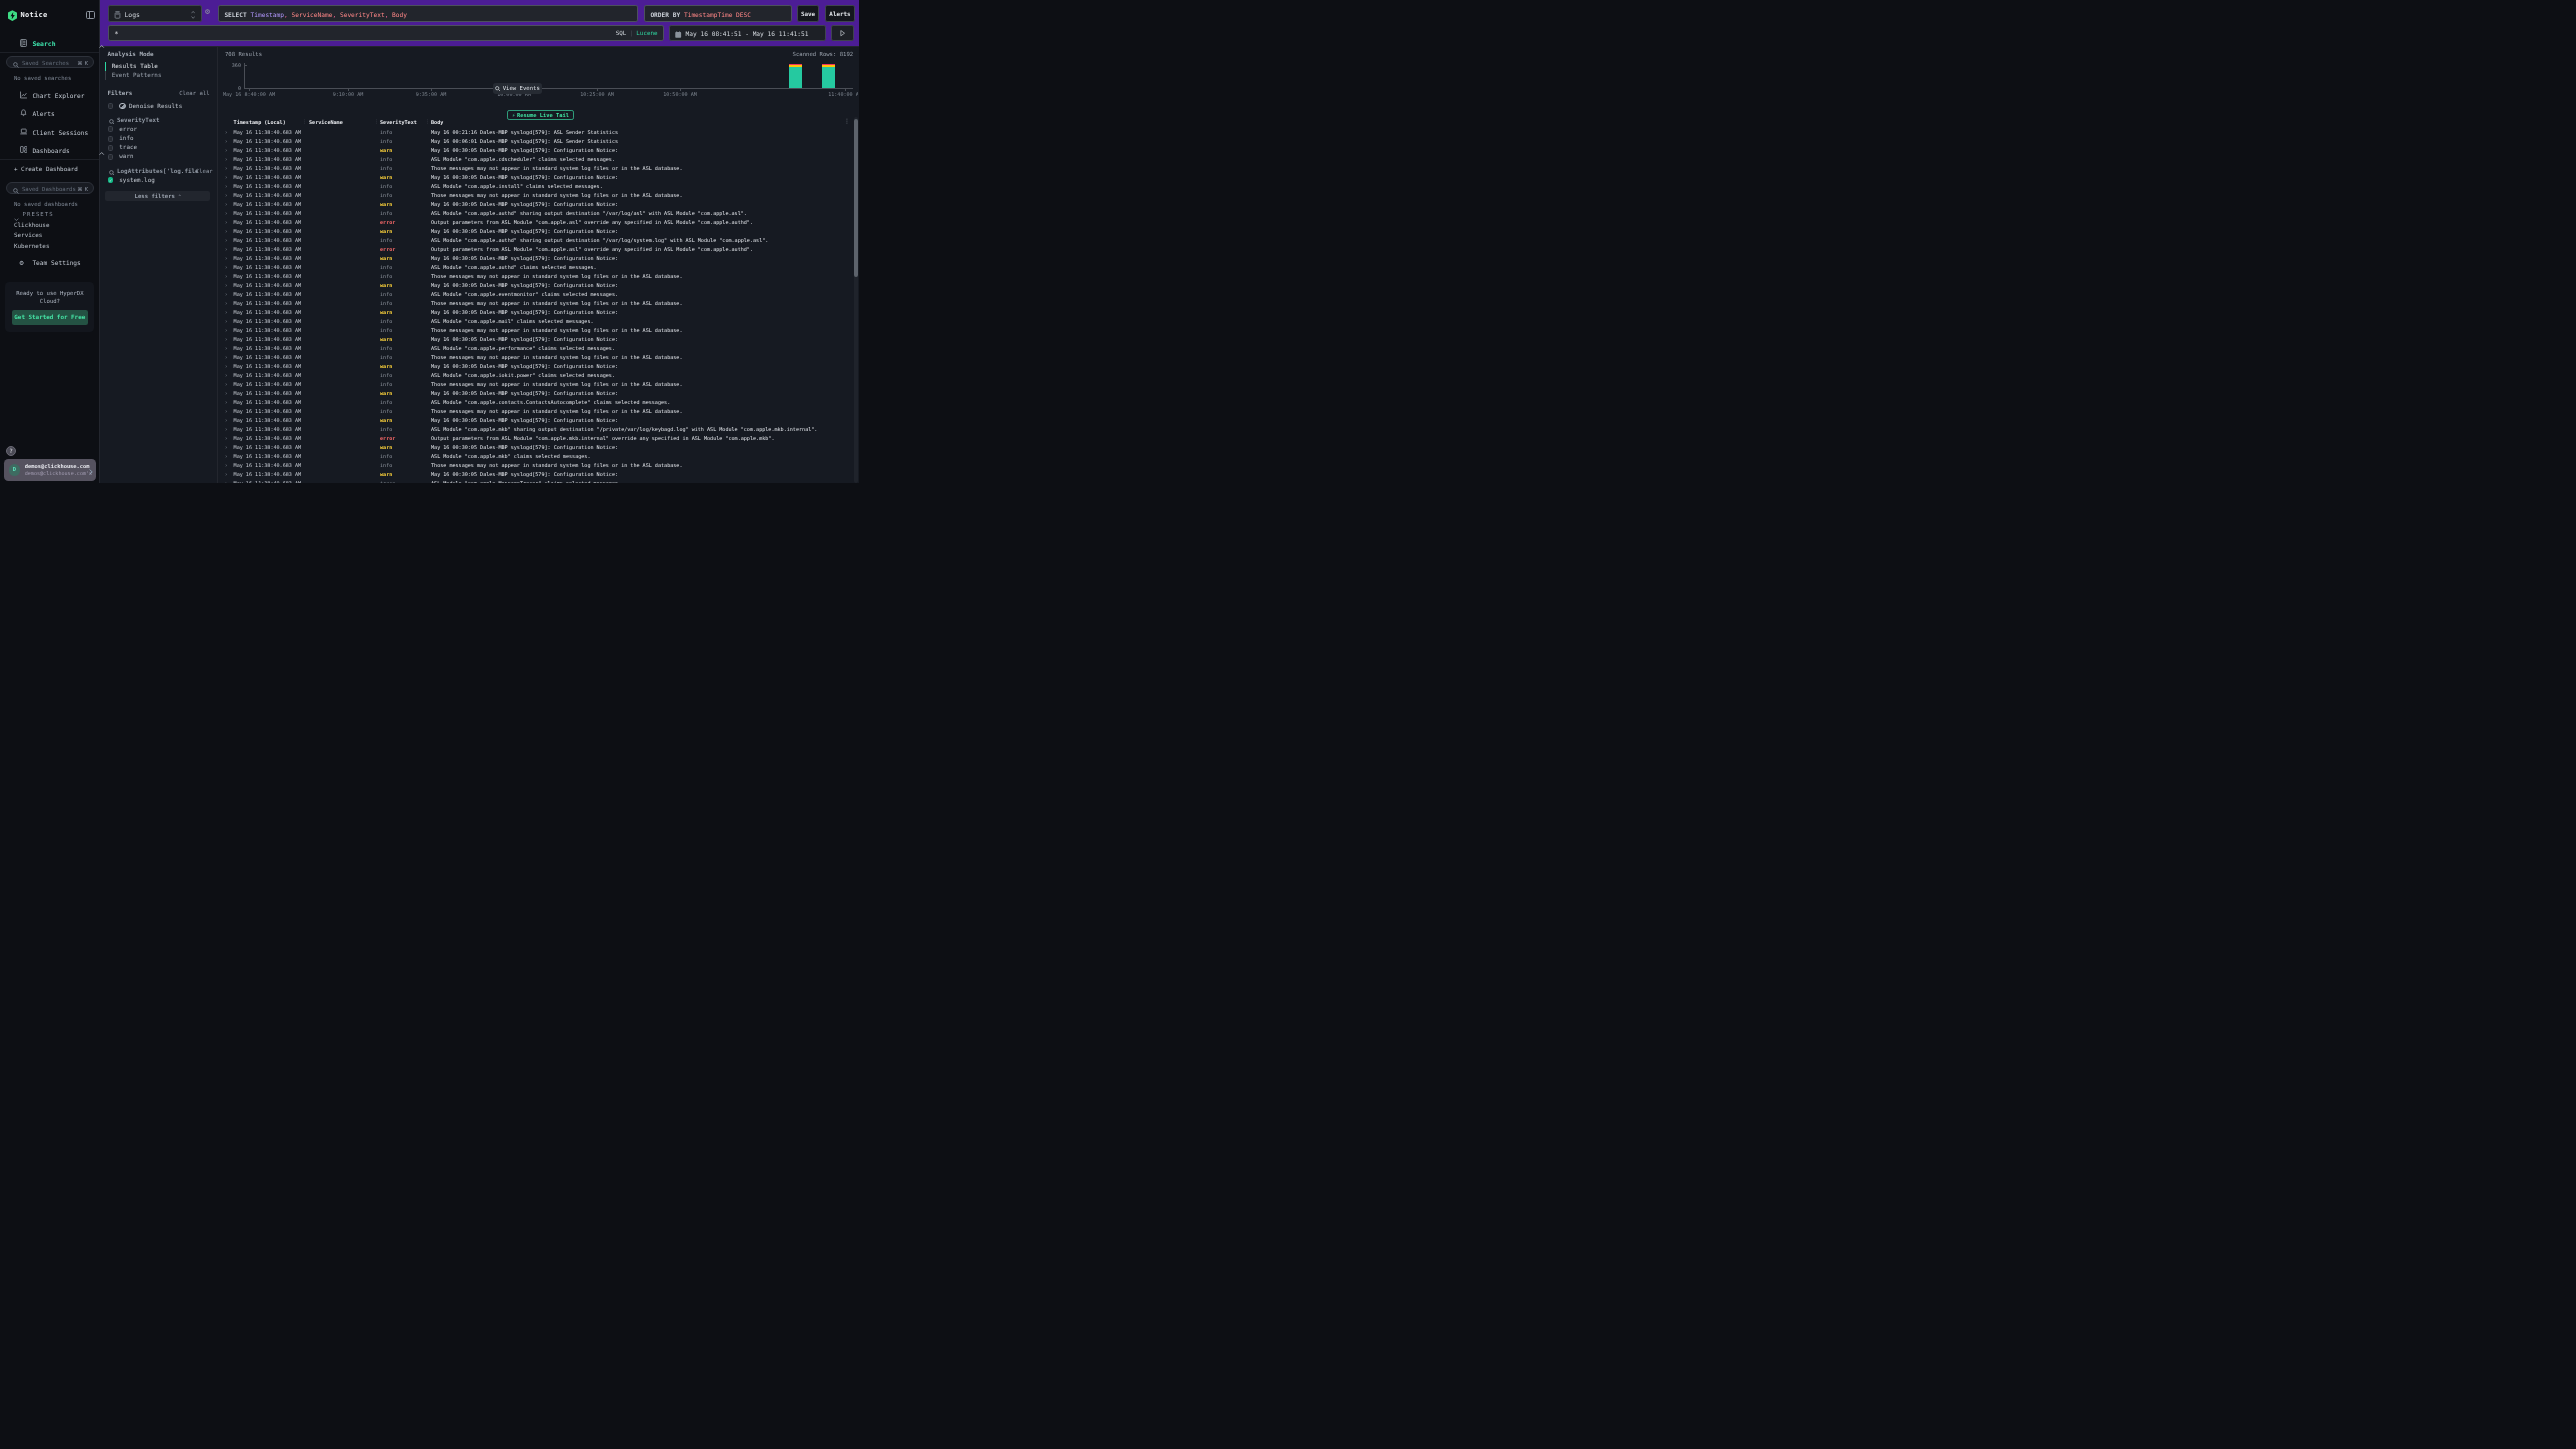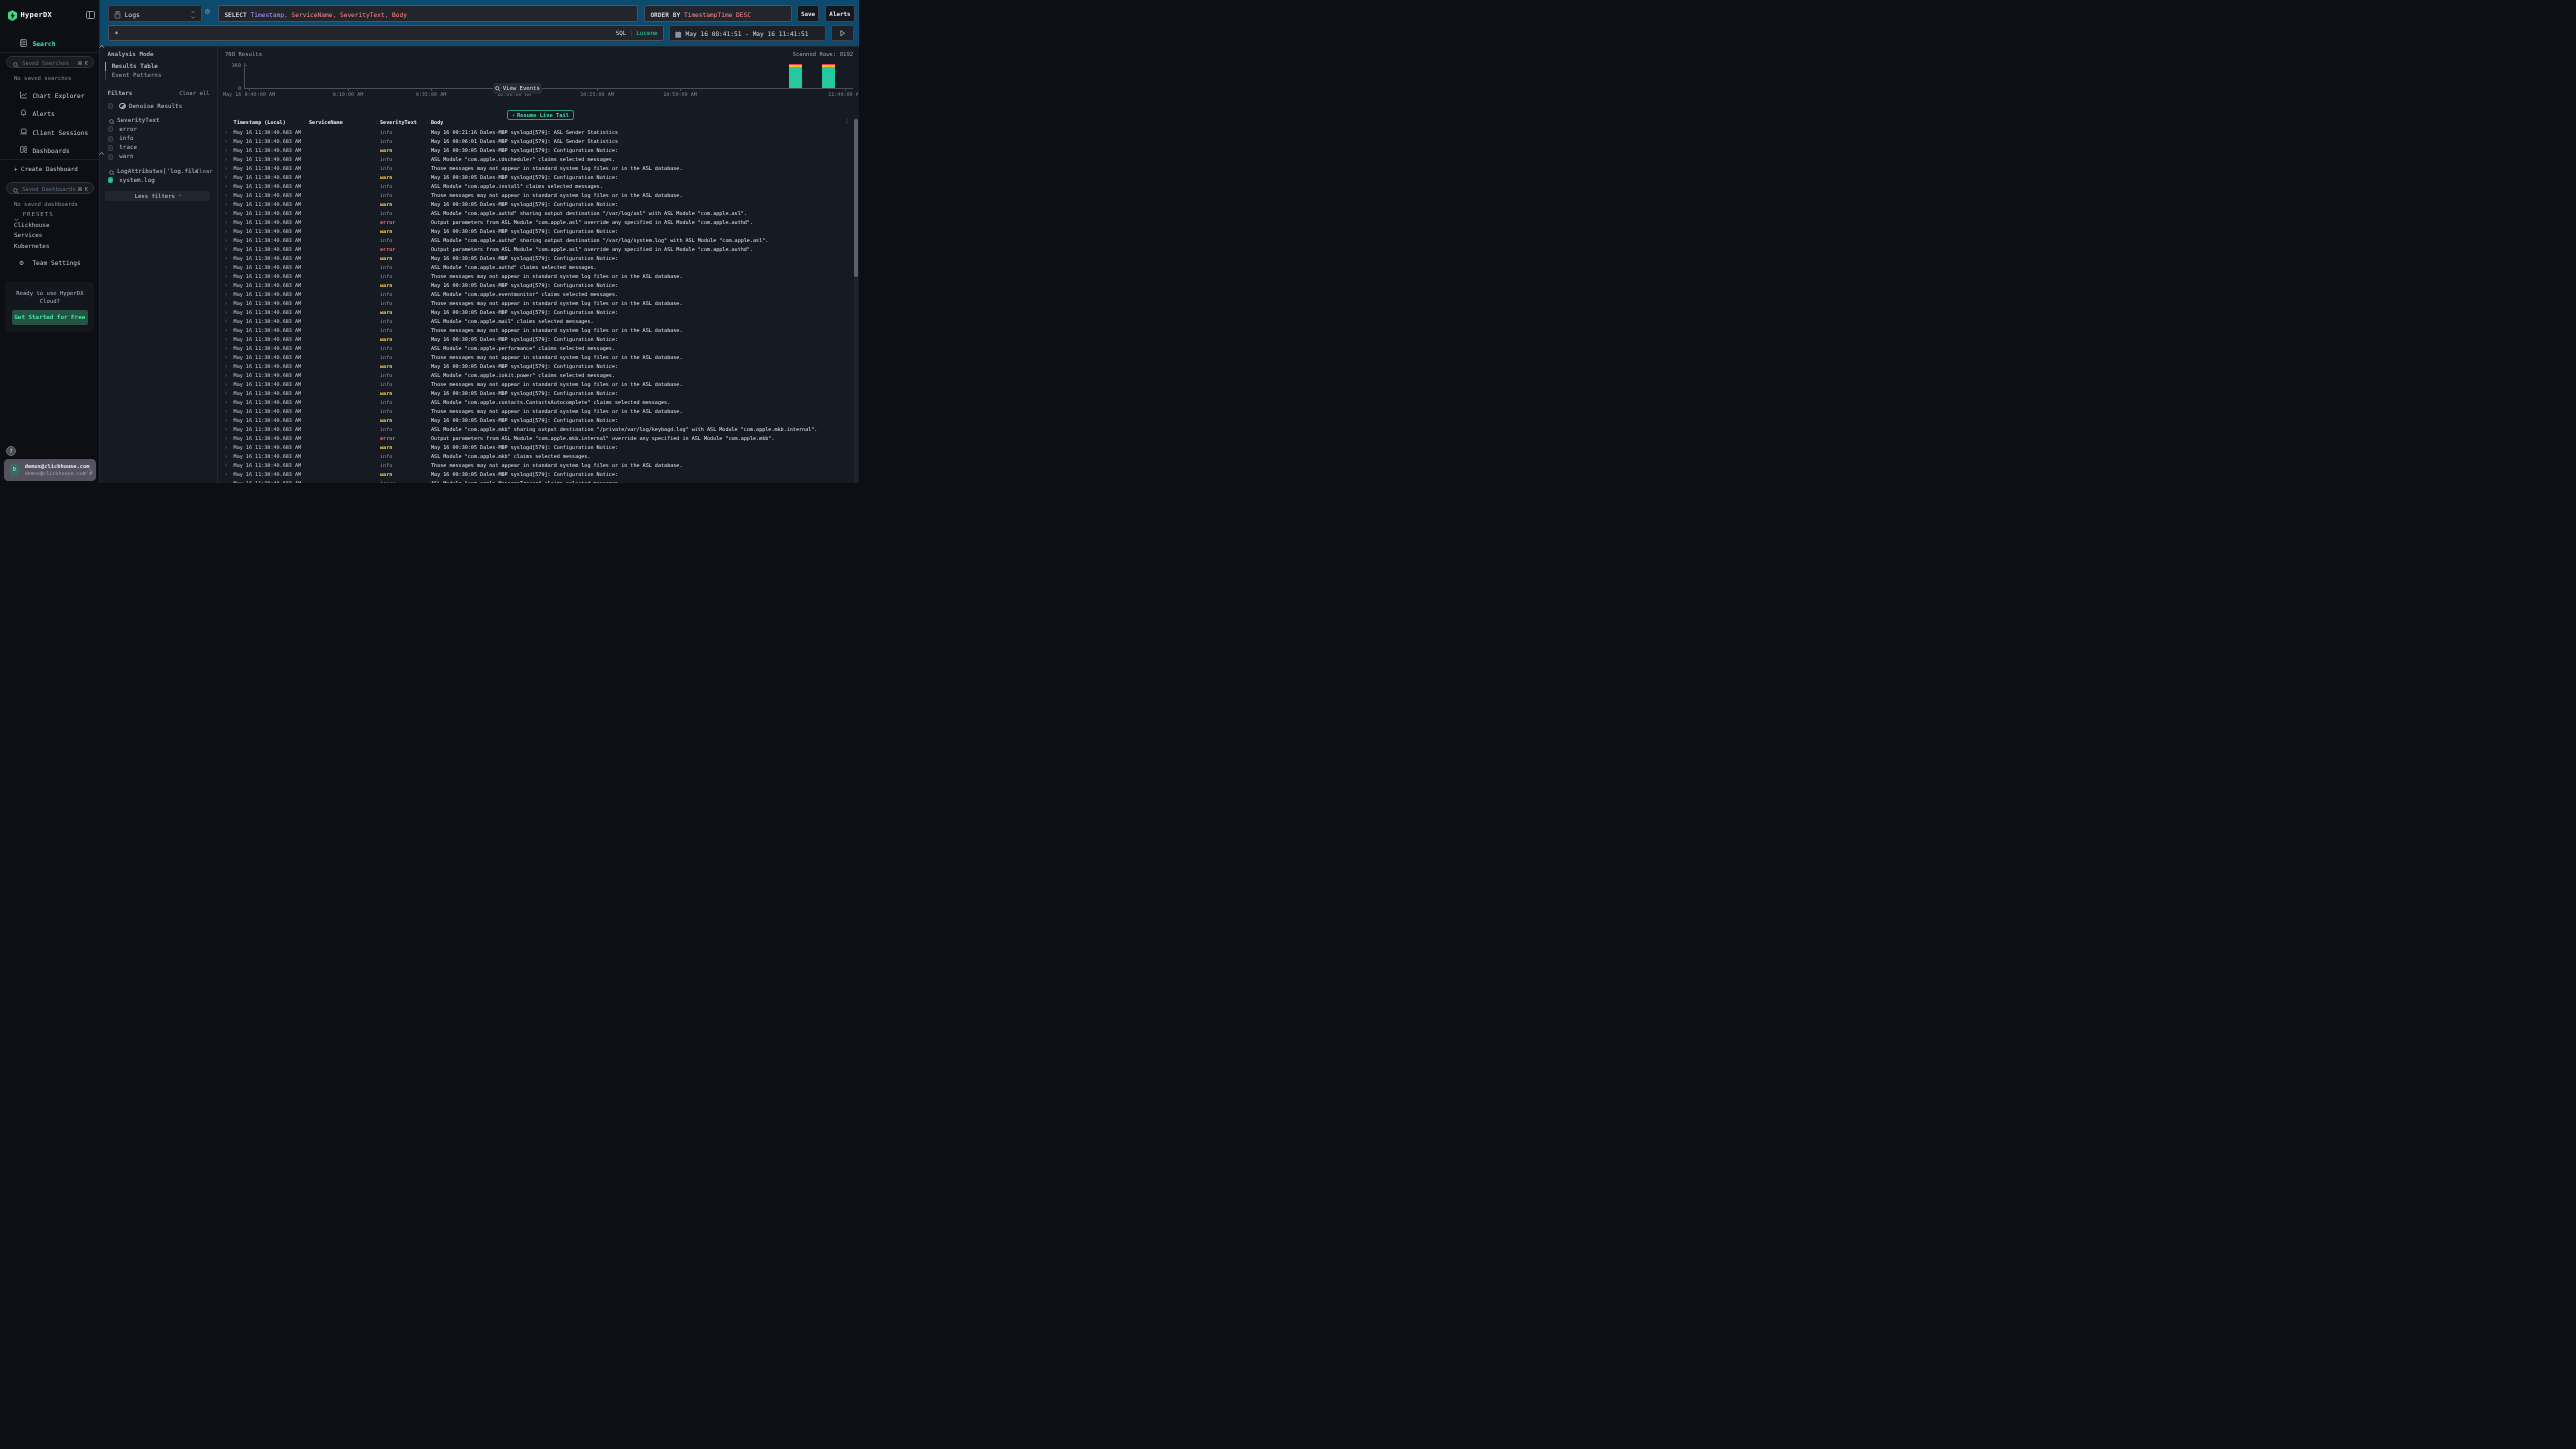--- a/index.html
+++ b/index.html
@@ -47,21 +47,21 @@
   #user-chip { position:absolute; left:4.3px; top:459px; width:92px; height:21.5px; background:#55525f;
     border-radius:4.3px; cursor:pointer; }
   #user-chip .avatar { position:absolute; left:4.3px; top:4.8px; width:11.8px; height:11.8px; border-radius:50%;
     background:#3e6b61; color:#5ee8c0; font-size:5.4px; font-weight:bold; text-align:center; line-height:11.8px; }
   #user-chip .uname { position:absolute; left:20.4px; top:3.8px; font-size:5.4px; font-weight:bold; color:#e8e9ef; white-space:nowrap; }
   #user-chip .usub { position:absolute; left:20.4px; top:11.3px; font-size:5.1px; color:#a39db2; white-space:nowrap; }
   #user-chip .uchev { position:absolute; right:3.2px; top:7.5px; color:#9fb6c9; }
 
   
   #topbar { position:absolute; left:100px; top:0; width:759px; height:47px;
-    background:#0c4a6e; border-bottom:0.5px solid #23262e; z-index:4; }
+    background:#4c1d95; border-bottom:0.5px solid #23262e; z-index:4; }
   .tb-box { position:absolute; background:#1d2026; border:0.5px solid #3f444e; border-radius:2.1px; }
   #source-select { left:7.5px; top:5.4px; width:94px; height:17px; cursor:pointer; }
   #source-select .db-icon { position:absolute; left:5.4px; top:4.3px; color:#9aa2ad; }
   #source-select .val { position:absolute; left:16px; top:4.3px; font-size:6.4px; color:#d3d8de; }
   #source-select .updown { position:absolute; right:5.4px; top:3.2px; color:#8b929c; }
   #tb-gear { position:absolute; left:105px; top:7px; color:#8b929c; cursor:pointer; }
   #sql-editor { left:118px; top:5.4px; width:420px; height:17px; background:#22252c; border-color:#4c515c; cursor:text; }
   #sql-editor .code { position:absolute; left:5.4px; top:4.3px; font-size:6.2px; white-space:nowrap; }
   .kw { color:#c9ced6; font-weight:bold; }
   .col-purple { color:#b197fc; }
@@ -154,21 +154,21 @@
 
 <div id="app">
 
   <div id="sidebar">
     <div class="brand-row">
       <div class="hex">
         <svg width="5.4" height="7.5" viewBox="0 0 10 14">
             <polygon points="6,0 1,8 4,8 3,14 9,5.5 5.5,5.5" fill="#0d0f14"></polygon>
           </svg>
       </div>
-      <span class="brand-name">HyperDX</span>
+      <span class="brand-name">Notice</span>
       <span class="collapse-btn"></span>
     </div>
 
     <div class="side-item active" style="top:38px;">
       <span class="icon">
         <svg width="7" height="8" viewBox="0 0 13 15" fill="none" stroke="#aeb6c0" stroke-width="1.3">
             <rect x="1" y="1" width="11" height="13" rx="1.5"></rect>
             <line x1="3.6" y1="1" x2="3.6" y2="14"></line>
             <line x1="5.7" y1="4.2" x2="10" y2="4.2"></line>
             <line x1="5.7" y1="7.2" x2="10" y2="7.2"></line>

